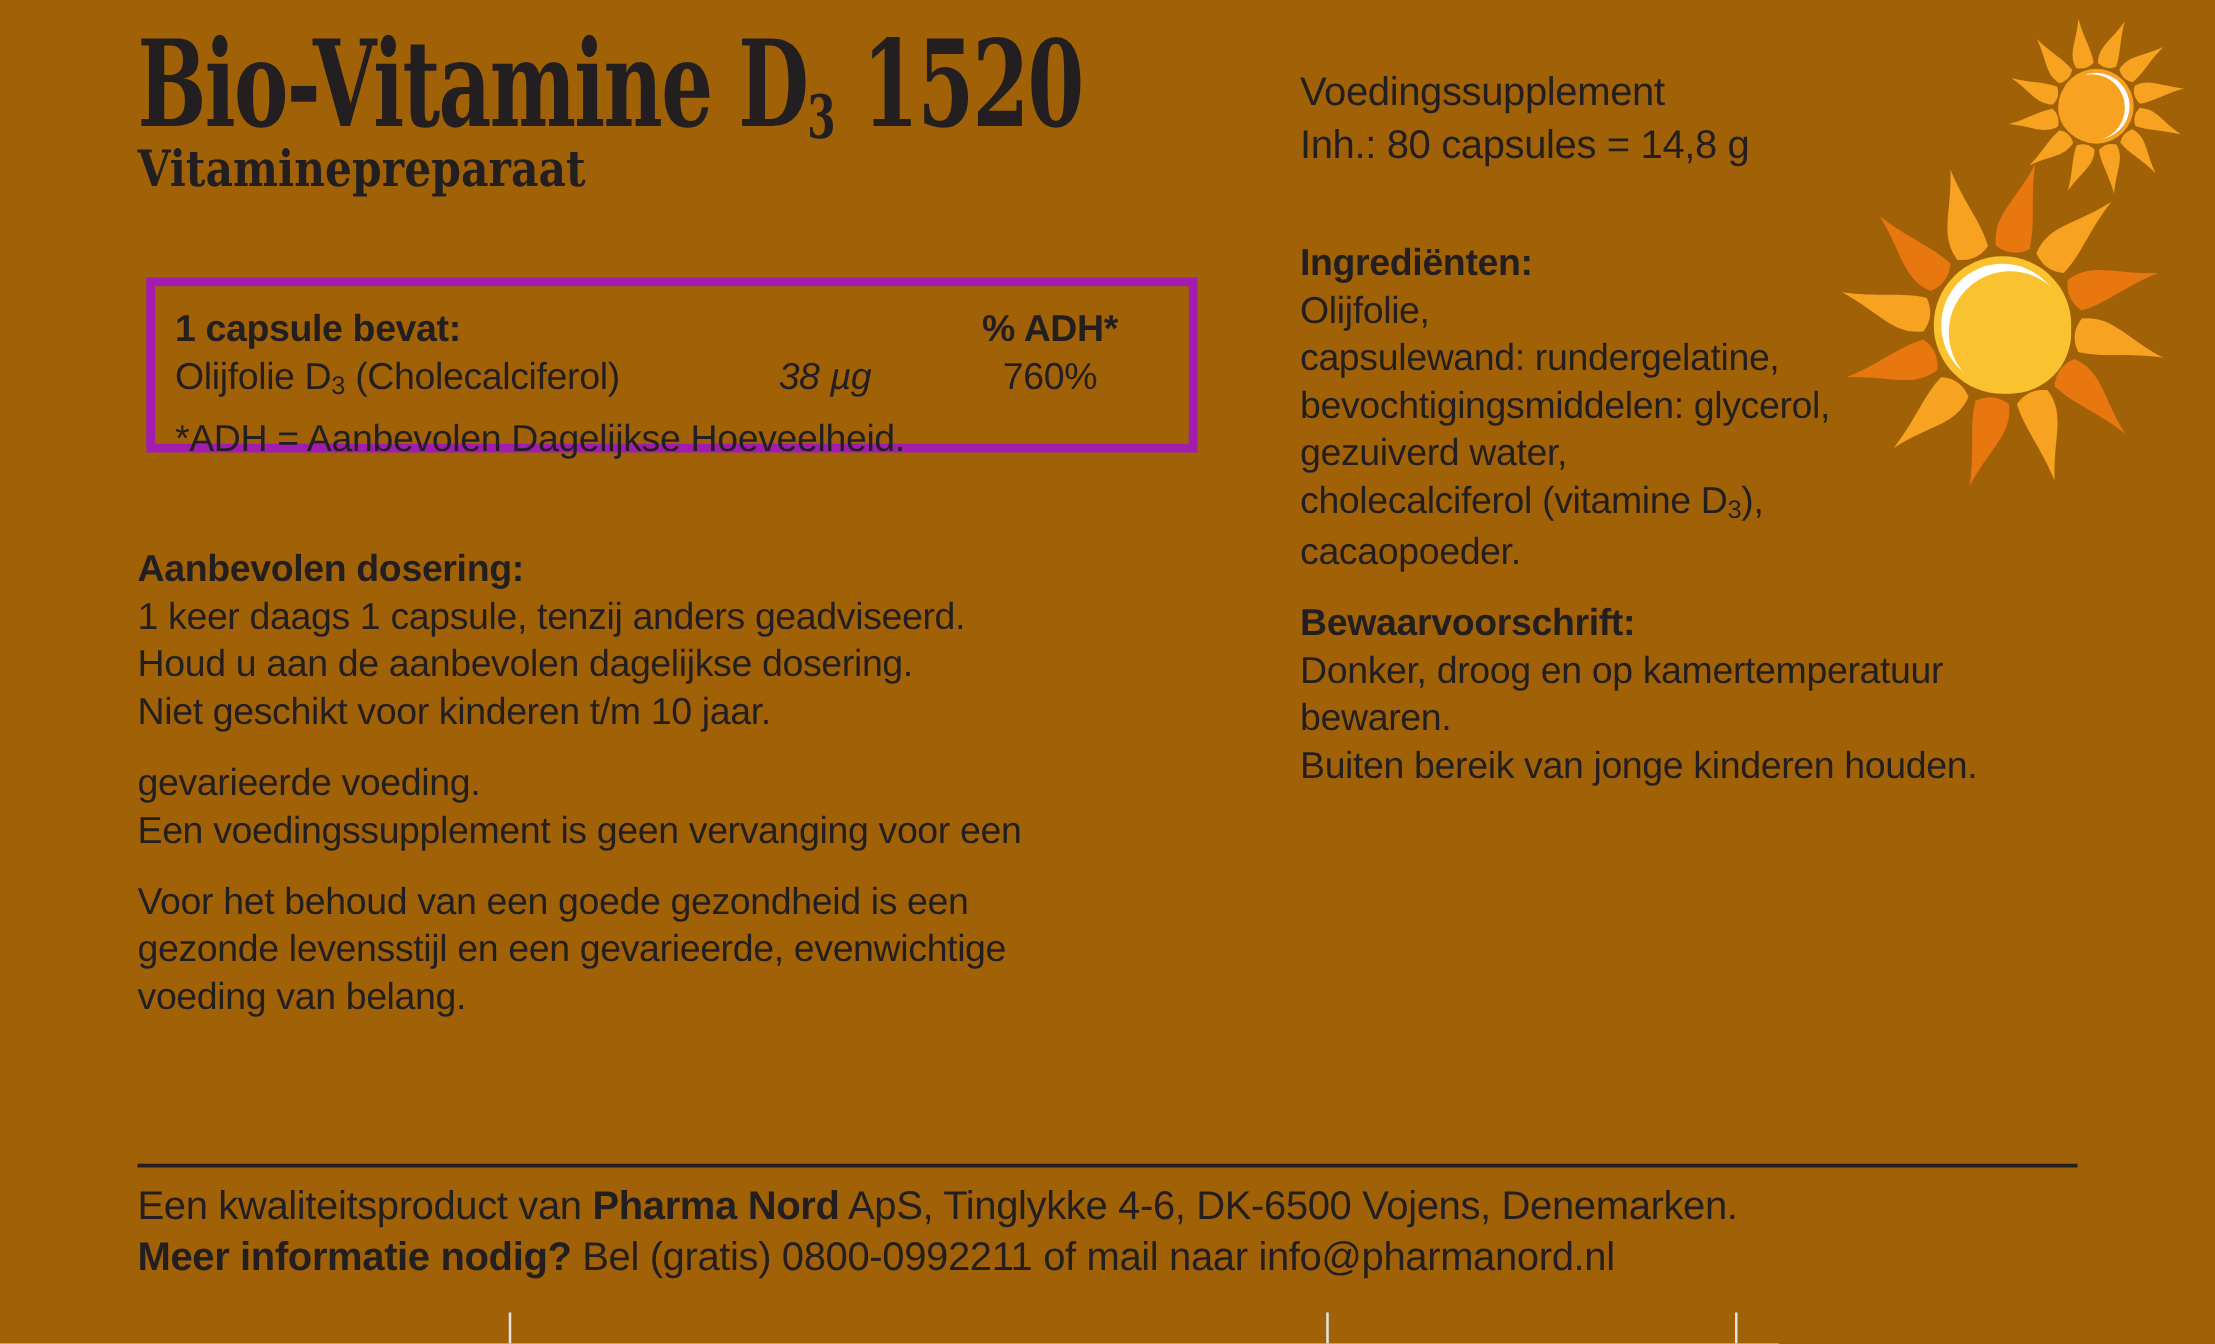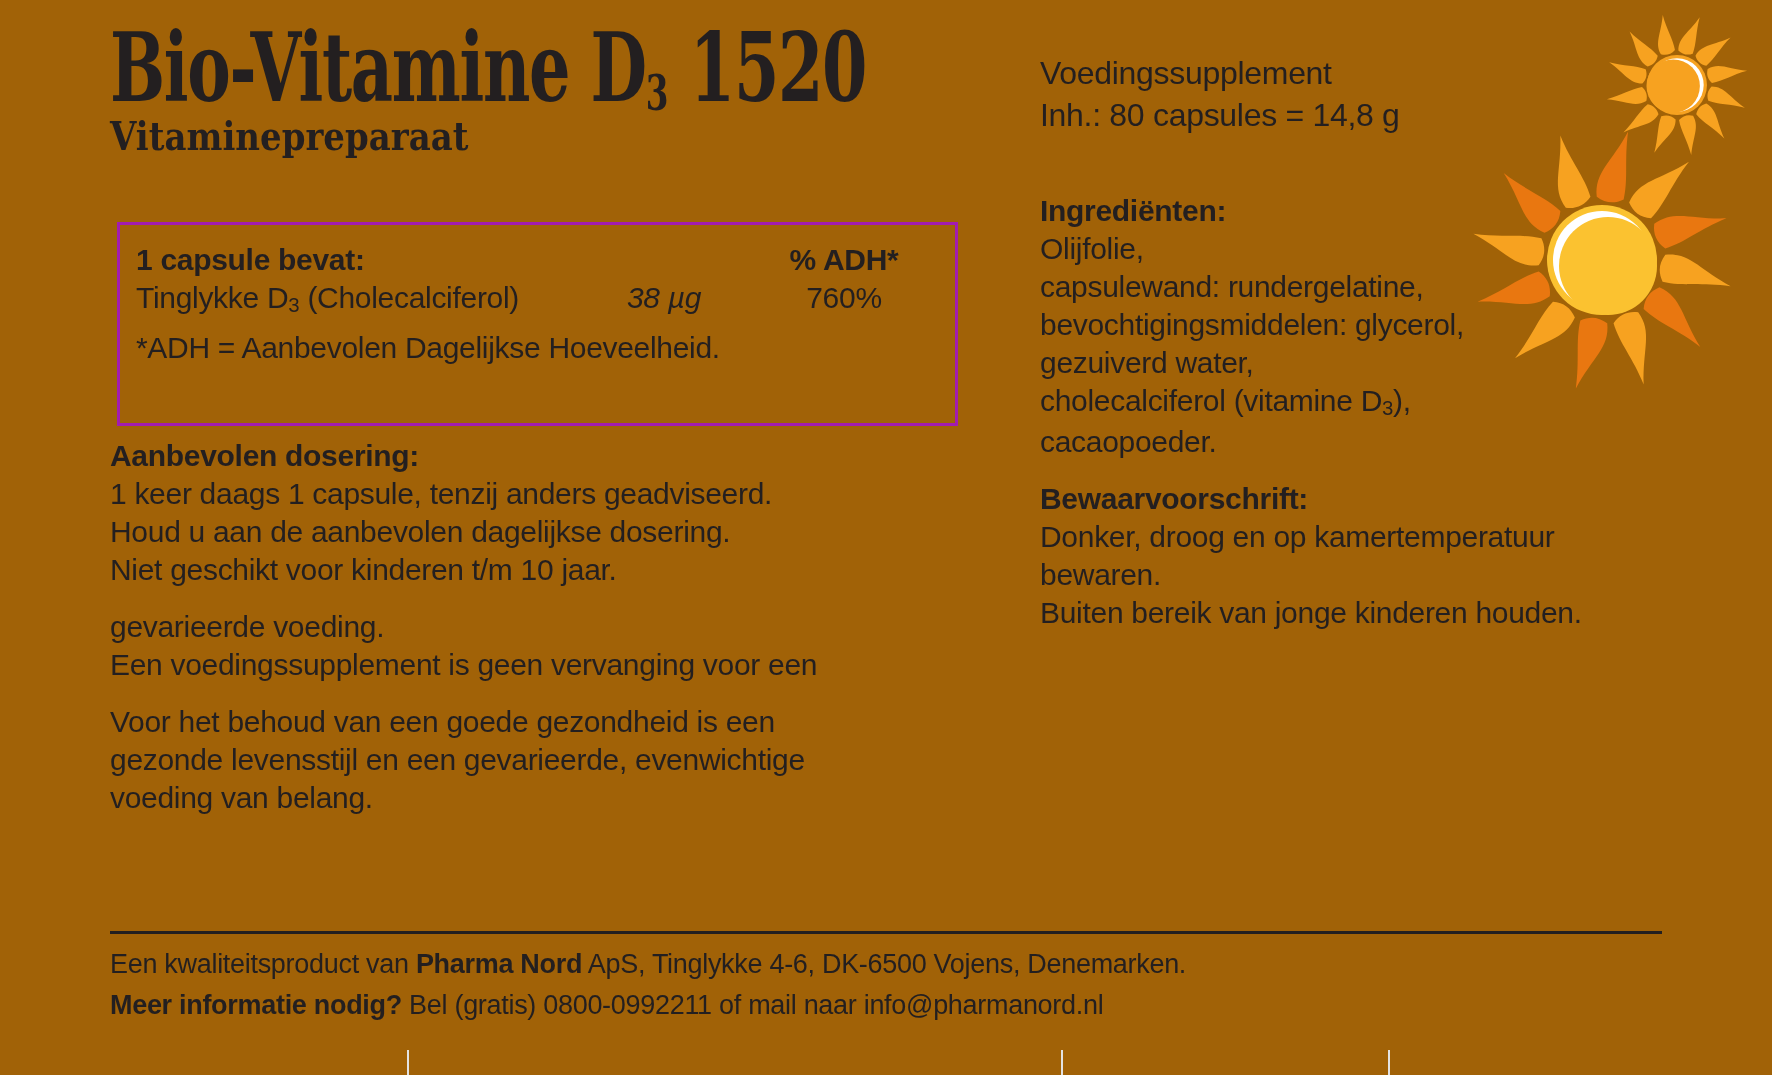--- a/index.html
+++ b/index.html
@@ -52,22 +52,22 @@
     vertical-align: baseline;
     position: relative;
     top: 0.22em;
   }
   
   .facts {
     position: absolute;
     left: 117px;
     top: 222px;
     width: 841px;
-    height: 204px;
-    border: 3px solid #a21caf;
+    height: 140px;
+    border: 7px solid #a21caf;
     box-sizing: border-box;
     padding: 16px 16px 0 16px;
     font-size: 30px;
     line-height: 38px;
     letter-spacing: -0.3px;
   }
   .facts-row { display: grid; grid-template-columns: 1fr 170px 190px; }
   .facts-head-left { font-weight: bold; }
   .facts-head-right { font-weight: bold; grid-column: 3; text-align: center; }
   .facts-amount { text-align: center; font-style: italic; }
@@ -100,21 +100,21 @@
     top: 931px;
     width: 1552px;
     height: 3px;
     background: #231f20;
   }
   .footer {
     position: absolute;
     left: 110px;
     top: 944px;
     width: 1620px;
-    font-size: 27px;
+    font-size: 32px;
     line-height: 41px;
     letter-spacing: -0.3px;
     white-space: nowrap;
   }
   
   .suns {
     position: absolute;
     left: 1440px;
     top: 0px;
     width: 332px;
@@ -138,21 +138,21 @@
     <span>Bio-Vitamine D</span><sub>3</sub><span> 1520</span>
   </div>
   <div class="subtitle">Vitaminepreparaat</div>
 
   <div class="facts">
     <div class="facts-row">
       <div class="facts-head-left">1 capsule bevat:</div>
       <div class="facts-head-right">% ADH*</div>
     </div>
     <div class="facts-row">
-      <div><span>Tinglykke D</span><sub>3</sub><span> (Cholecalciferol)</span></div>
+      <div><span>Olijfolie D</span><sub>3</sub><span> (Cholecalciferol)</span></div>
       <div class="facts-amount">38 µg</div>
       <div class="facts-adh">760%</div>
     </div>
     <div class="facts-footnote">*ADH = Aanbevolen Dagelijkse Hoeveelheid.</div>
   </div>
 
   <div class="left-col body-txt">
     <div class="para">
       <div class="bold">Aanbevolen dosering:</div>
       <div>1 keer daags 1 capsule, tenzij anders geadviseerd.</div>

